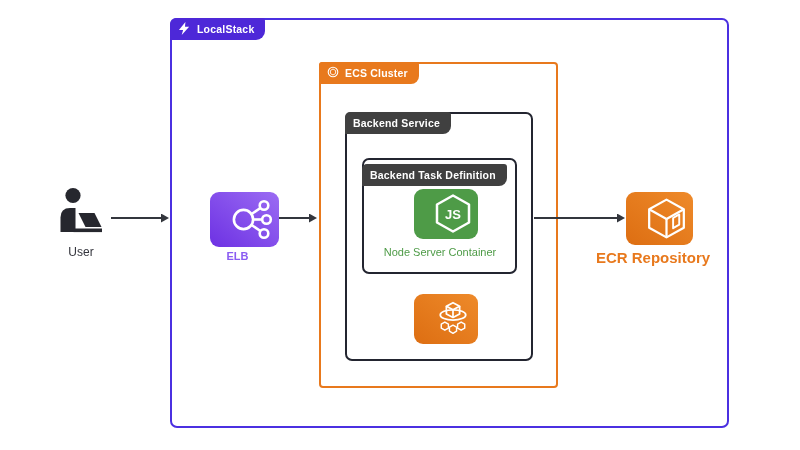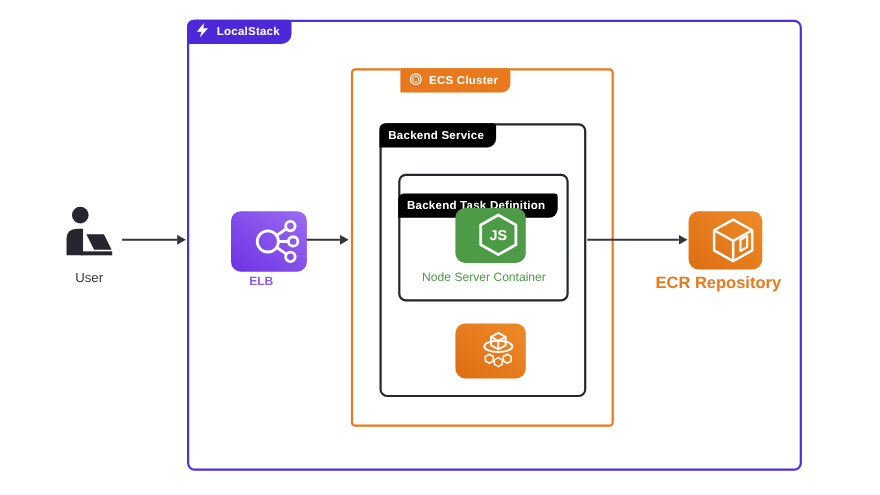--- a/index.html
+++ b/index.html
@@ -12,24 +12,24 @@
   .box-ecs-cluster{left:319px;top:62px;width:239px;height:326px;border:2px solid #e8791d;border-radius:4px;}
   .box-backend-service{left:345px;top:112px;width:188px;height:249px;border:2px solid #232530;border-radius:7px;}
   .box-task-def{left:362px;top:158px;width:155px;height:116px;border:2px solid #232530;border-radius:7px;}
 
   .badge{
     position:absolute;display:inline-flex;align-items:center;gap:6px;
     height:22px;padding:0 11px 0 8px;color:#fff;font-size:10.5px;font-weight:600;
     letter-spacing:.2px;box-sizing:border-box;white-space:nowrap;
   }
   .badge-localstack{left:170px;top:18px;background:#4d28d8;border-radius:6px 3px 9px 0;}
-  .badge-ecs{left:319px;top:62px;background:#e8791d;border-radius:3px 3px 8px 0;margin-left:45px;}
-  .badge-dark{background:#000000;border-radius:5px 3px 8px 0;}
+  .badge-ecs{left:319px;top:62px;background:#e8791d;border-radius:3px 3px 8px 0;}
+  .badge-dark{background:#404040;border-radius:5px 3px 8px 0;}
   .badge-bs{left:345px;top:112px;}
-  .badge-td{left:362px;top:176px;}
+  .badge-td{left:362px;top:164px;}
 
   .icon-tile{position:absolute;border-radius:9px;display:flex;align-items:center;justify-content:center;padding-left:14px;}
   .tile-node{left:414px;top:189px;width:50px;height:50px;background:#4e9b47;}
   .tile-ecs{left:414px;top:294px;width:50px;height:50px;background:linear-gradient(to top right,#dd6e12,#ee8a2a);}
   .tile-elb{left:210px;top:192px;width:55px;height:55px;background:linear-gradient(to top right,#6d31e3,#9b6cf3);}
   .tile-ecr{left:626px;top:192px;width:53px;height:53px;background:linear-gradient(to top right,#dd6e12,#ee8a2a);}
 
   .node-label{position:absolute;text-align:center;}
   .label-node-container{left:362px;top:246px;width:156px;font-size:11px;color:#4e9b47;text-align:center;}
   .label-user{left:45px;top:245px;width:72px;font-size:12px;color:#33343c;}

